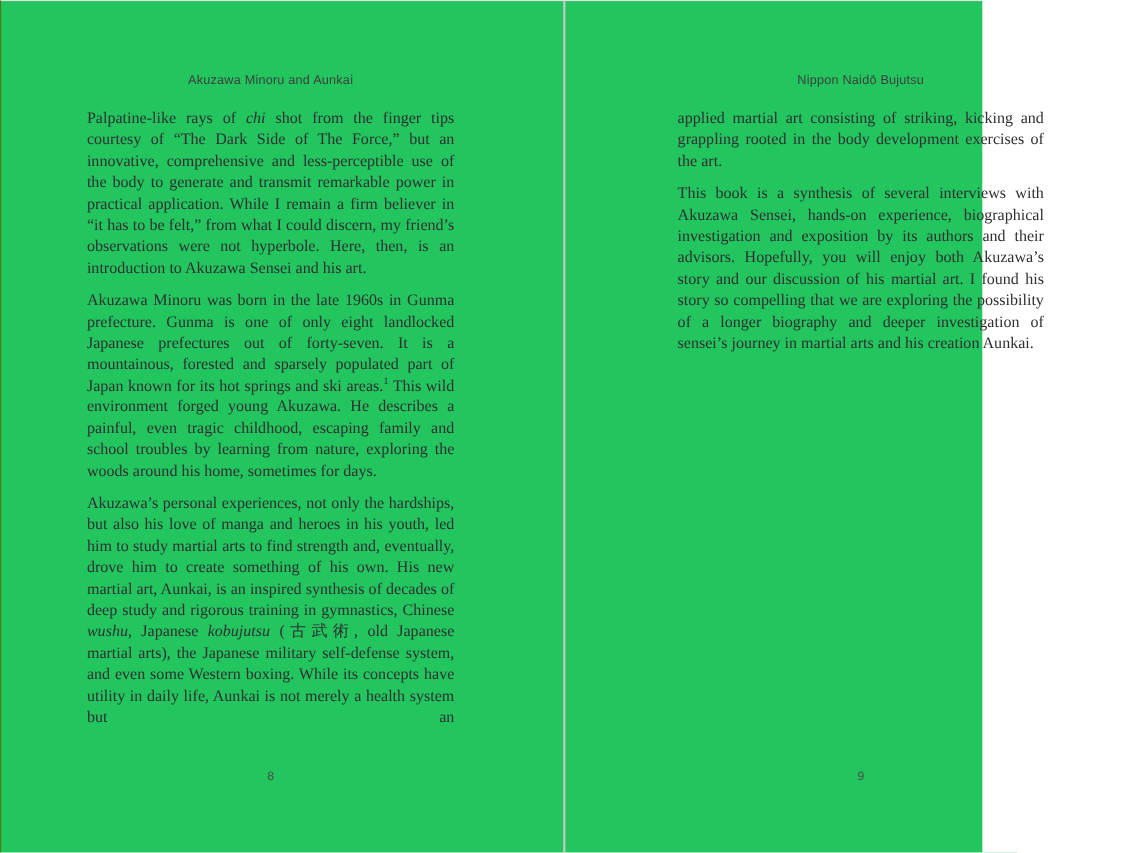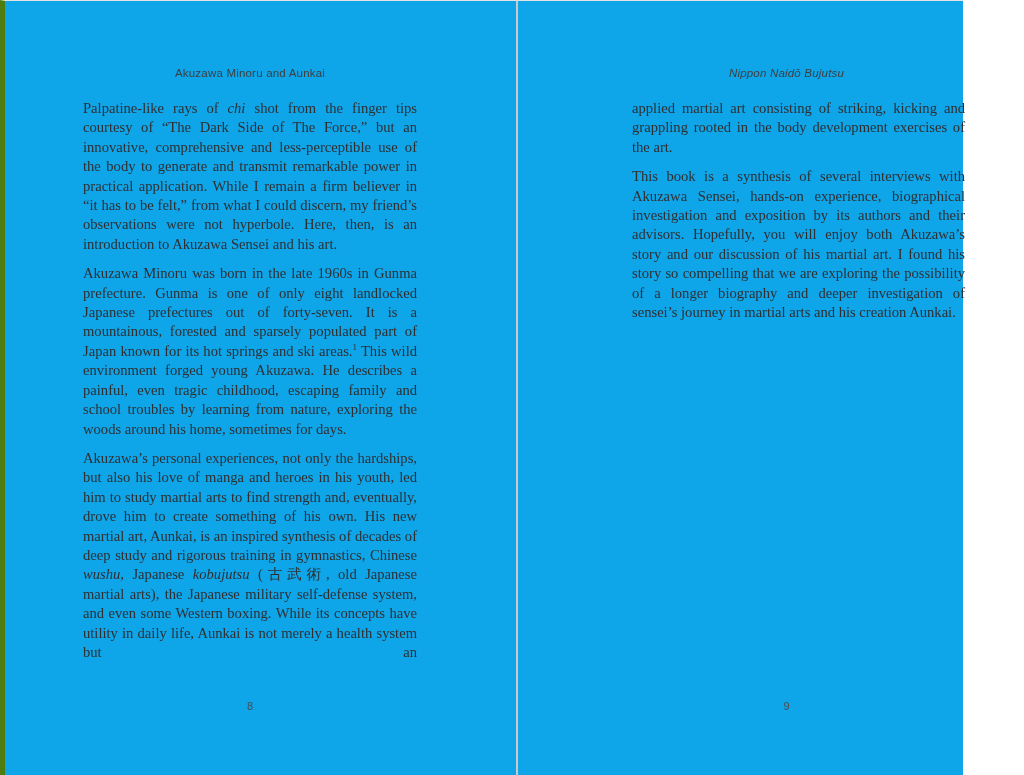--- a/index.html
+++ b/index.html
@@ -8,26 +8,26 @@
     background: #ffffff;
   }
   body {
     width: 1024px;
     height: 775px;
     overflow: hidden;
     font-family: "Liberation Serif", "DejaVu Serif", serif;
   }
   .spread {
     position: relative;
-    width: 963px;
+    width: 893px;
     height: 775px;
-    background: #0ea5e9;
+    background: #22c55e;
     box-sizing: border-box;
     border-top: 1px solid #e3e3e3;
-    border-left: 5px solid #4d7c0f;
+    border-left: 1px solid #4d7c0f;
   }
   .divider {
     position: absolute;
     left: 511px;
     top: 0;
     width: 2px;
     height: 775px;
     background: #c9c9c9;
   }
   .page {
@@ -41,32 +41,32 @@
   .running-header {
     position: absolute;
     top: 66px;
     font-family: "Liberation Sans", sans-serif;
     font-size: 11.5px;
     color: #3e3e3e;
     text-align: center;
     letter-spacing: 0.2px;
   }
   .running-header.hl { left: 78px;  width: 334px; }
-  .running-header.hr { left: 102px; width: 333px; font-style: italic; }
+  .running-header.hr { left: 102px; width: 333px; }
 
   .body-text {
     position: absolute;
     top: 98px;
     font-size: 14.6px;
     line-height: 19.4px;
     color: #2f2f31;
     text-align: justify;
   }
   .body-text.bl { left: 78px;  width: 334px; }
-  .body-text.br { left: 102px; width: 333px; margin-left: 12px; }
+  .body-text.br { left: 102px; width: 333px; }
 
   .body-text p {
     margin: 0 0 10px 0;
     padding: 0;
   }
   .body-text p.cont {
     text-align-last: justify;
   }
   .body-text sup {
     font-size: 0.62em;

